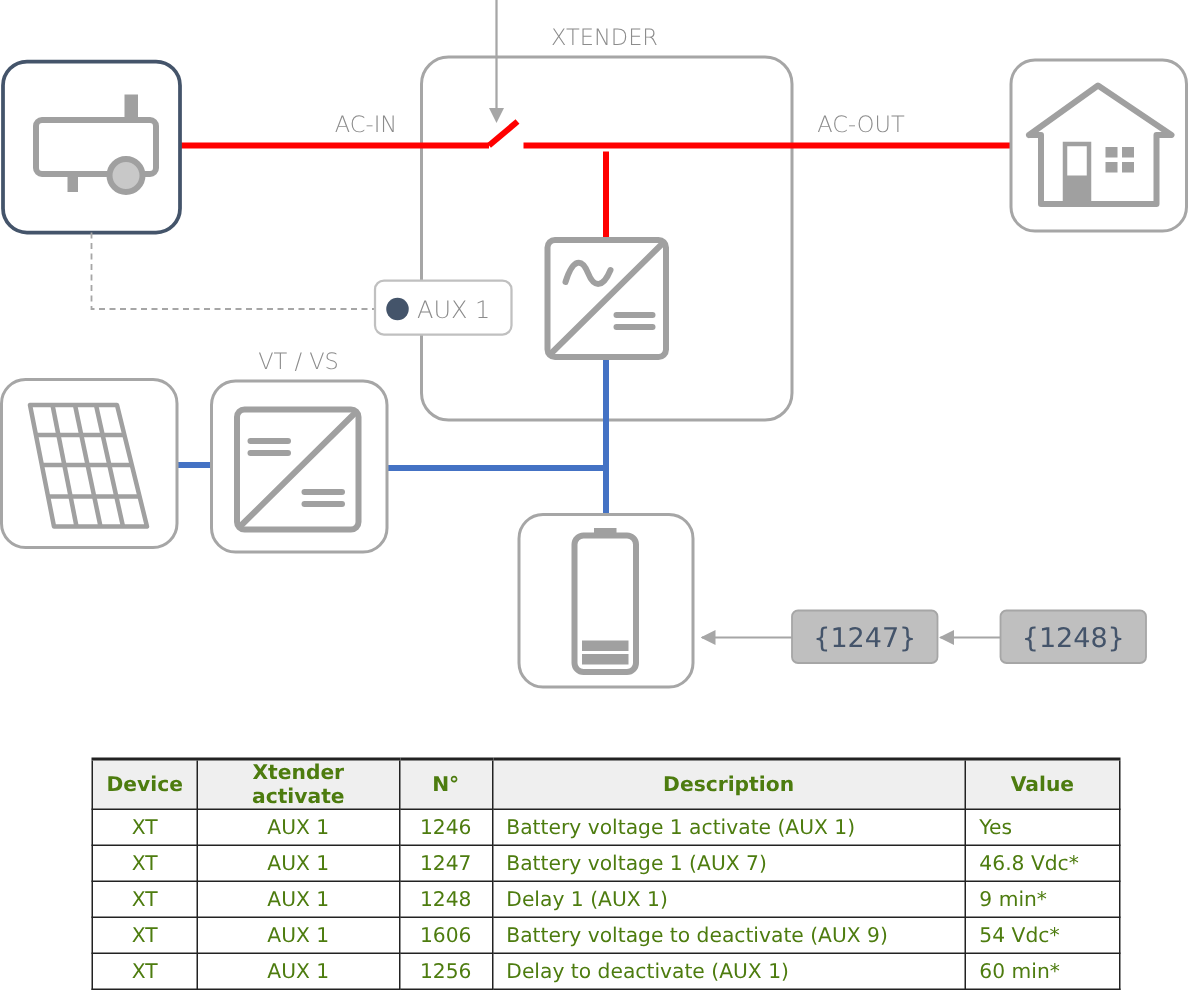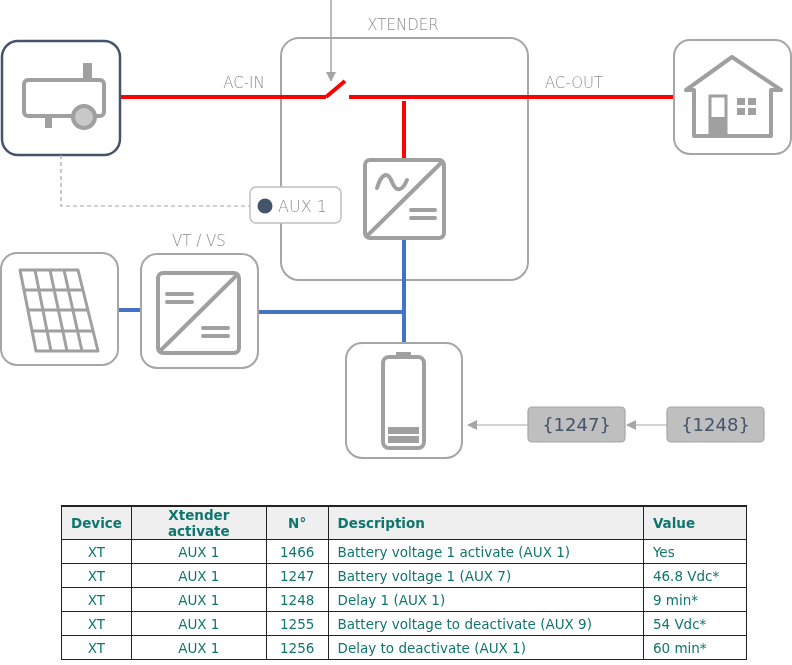--- a/index.html
+++ b/index.html
@@ -2,23 +2,23 @@
 <html><head>
 <meta charset="utf-8">
 <style>
   html, body { margin:0; padding:0; background:#ffffff; }
   body { width:792px; height:665px; position:relative; overflow:hidden; font-family:"Liberation Sans", sans-serif; }
   svg.diagram { position:absolute; left:0; top:0; }
   .lbl { font-family:"DejaVu Sans", sans-serif; font-size:15px; fill:#8c8c8c; font-weight:300; }
   .box { fill:#ffffff; stroke:#a6a6a6; stroke-width:2; }
   .ico { fill:none; stroke:#a0a0a0; stroke-width:4; stroke-linejoin:round; stroke-linecap:round; }
   .param-text { font-family:"DejaVu Sans", sans-serif; font-size:18px; fill:#44546a; }
-  table.settings { position:absolute; left:61px; top:505px; width:686px; border-collapse:collapse; font-family:"DejaVu Sans", sans-serif; font-size:13.5px; color:#0f766e; }
+  table.settings { position:absolute; left:61px; top:505px; width:686px; border-collapse:collapse; font-family:"DejaVu Sans", sans-serif; font-size:13.5px; color:#4d7c0f; }
   table.settings th, table.settings td { border:1.5px solid #222; height:23px; padding:0 9px; font-weight:normal; }
-  table.settings th { background:#efefef; font-weight:bold; text-align:left; }
+  table.settings th { background:#efefef; font-weight:bold; text-align:center; }
   table.settings td.c, table.settings th.c { text-align:center; }
   table.settings tr.hdr th { border-top:2px solid #222; }
 </style>
 </head>
 <body>
 
 <svg class="diagram" width="792" height="500" viewBox="0 0 792 500">
   <defs>
     <marker id="arrowGray" markerWidth="10" markerHeight="10" refX="9" refY="5" orient="auto" markerUnits="userSpaceOnUse">
       <path d="M0,0 L10,5 L0,10 z" fill="#a6a6a6"></path>
@@ -143,42 +143,42 @@
       <th class="c">Xtender activate</th>
       <th class="c">N°</th>
       <th>Description</th>
       <th>Value</th>
     </tr>
   </thead>
   <tbody>
     <tr>
       <td class="c">XT</td>
       <td class="c">AUX 1</td>
-      <td class="c">1466</td>
+      <td class="c">1246</td>
       <td>Battery voltage 1 activate (AUX 1)</td>
       <td>Yes</td>
     </tr>
     <tr>
       <td class="c">XT</td>
       <td class="c">AUX 1</td>
       <td class="c">1247</td>
       <td>Battery voltage 1 (AUX 7)</td>
       <td>46.8 Vdc*</td>
     </tr>
     <tr>
       <td class="c">XT</td>
       <td class="c">AUX 1</td>
       <td class="c">1248</td>
       <td>Delay 1 (AUX 1)</td>
       <td>9 min*</td>
     </tr>
     <tr>
       <td class="c">XT</td>
       <td class="c">AUX 1</td>
-      <td class="c">1255</td>
+      <td class="c">1606</td>
       <td>Battery voltage to deactivate (AUX 9)</td>
       <td>54 Vdc*</td>
     </tr>
     <tr>
       <td class="c">XT</td>
       <td class="c">AUX 1</td>
       <td class="c">1256</td>
       <td>Delay to deactivate (AUX 1)</td>
       <td>60 min*</td>
     </tr>

